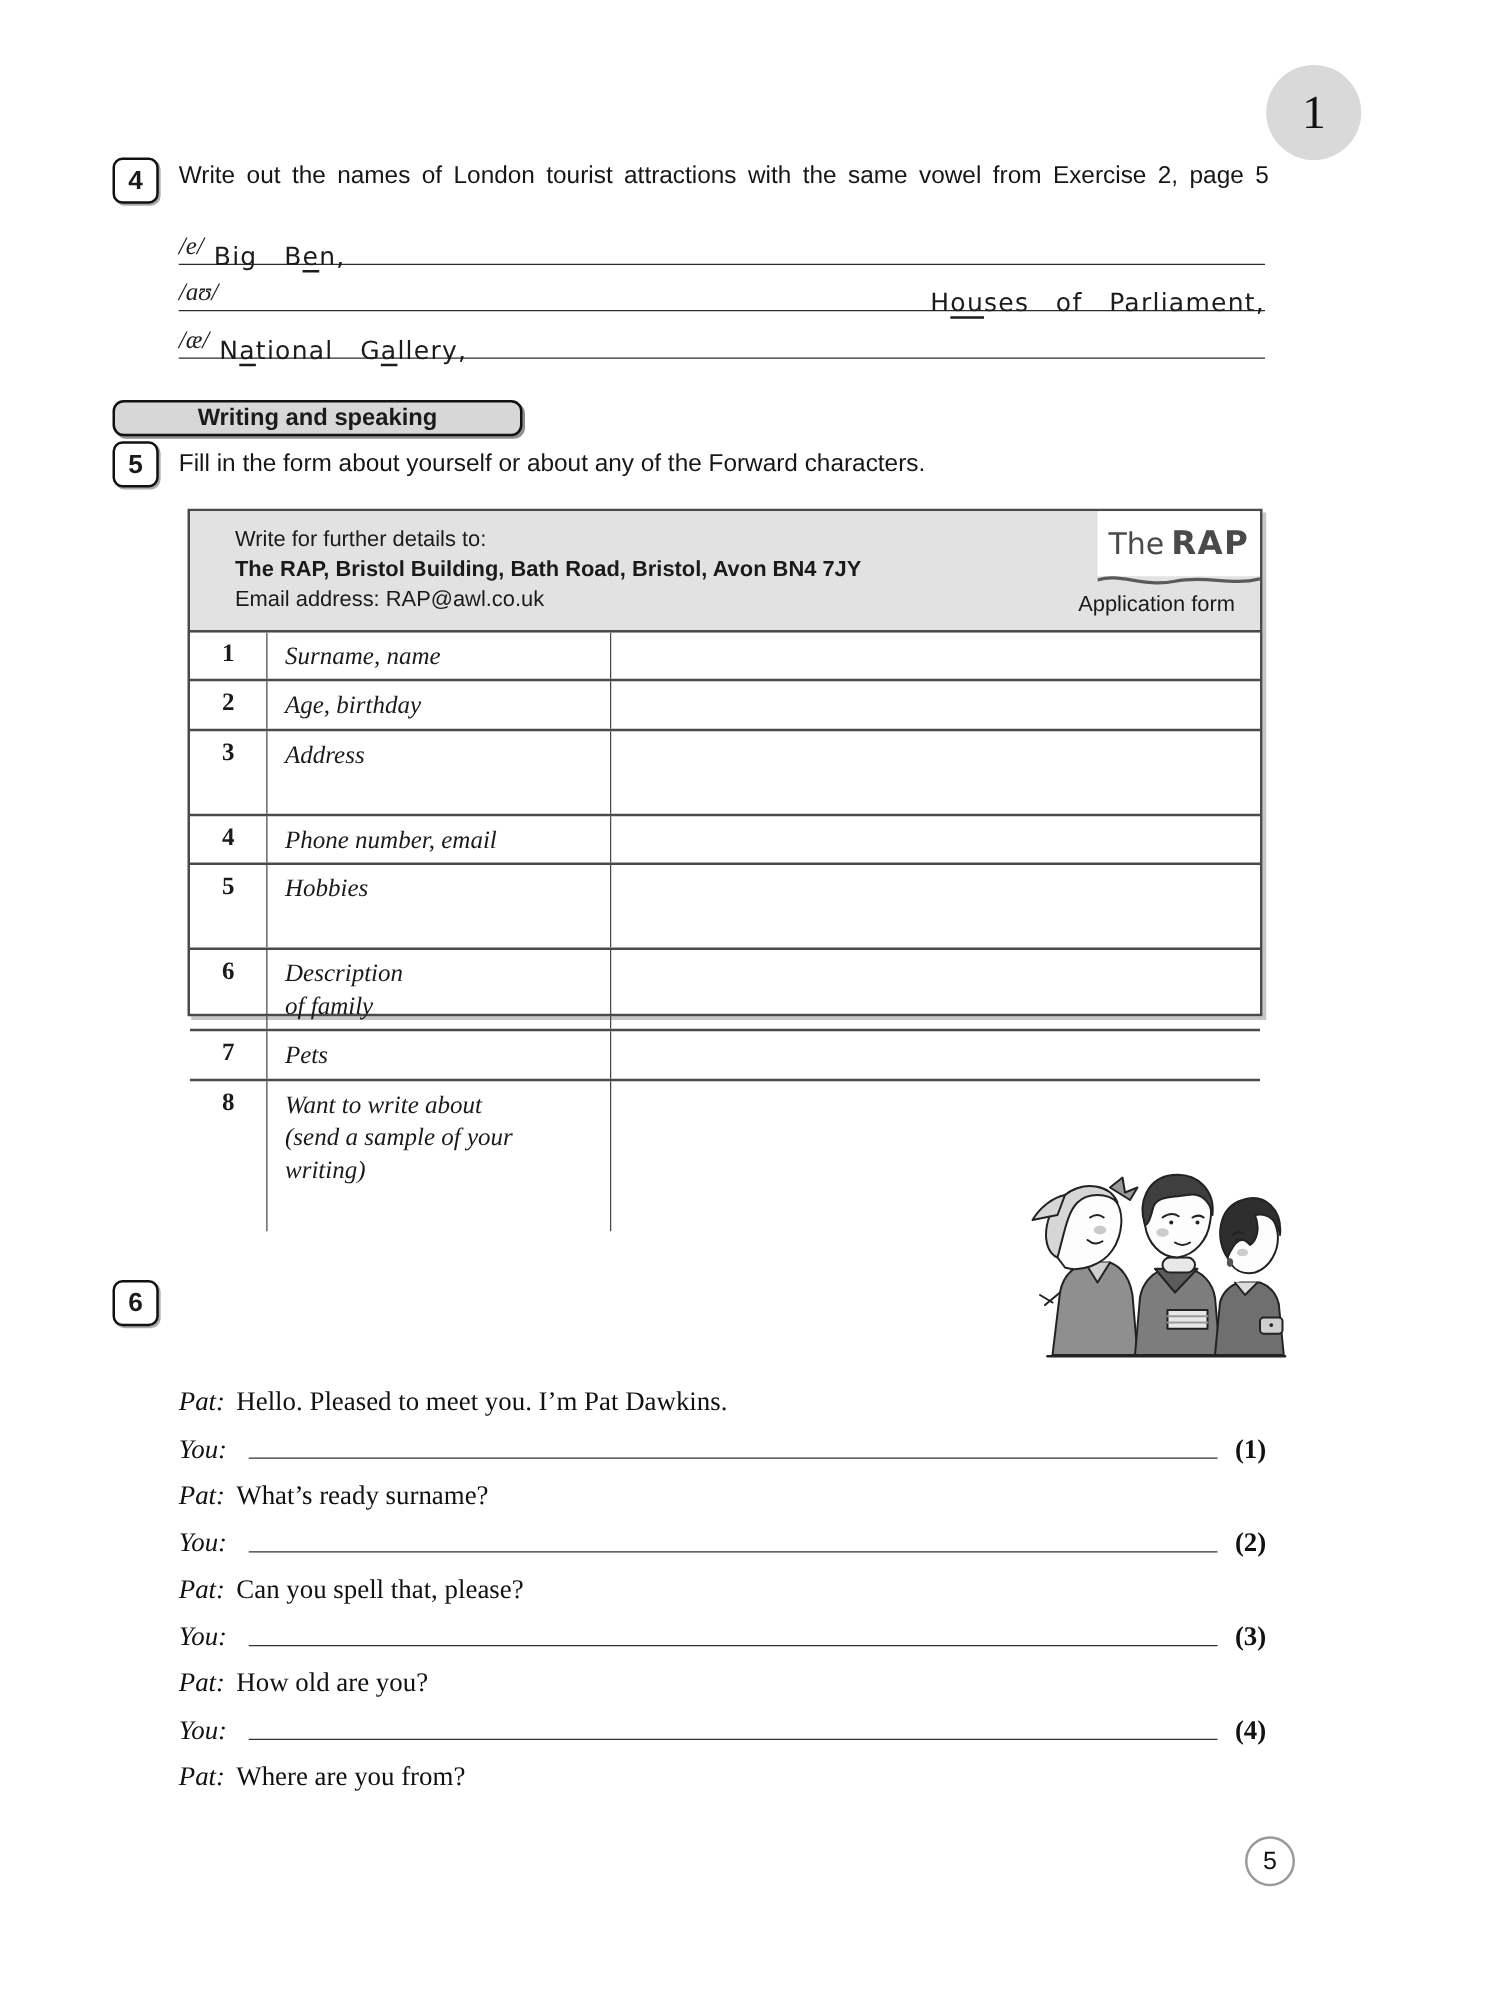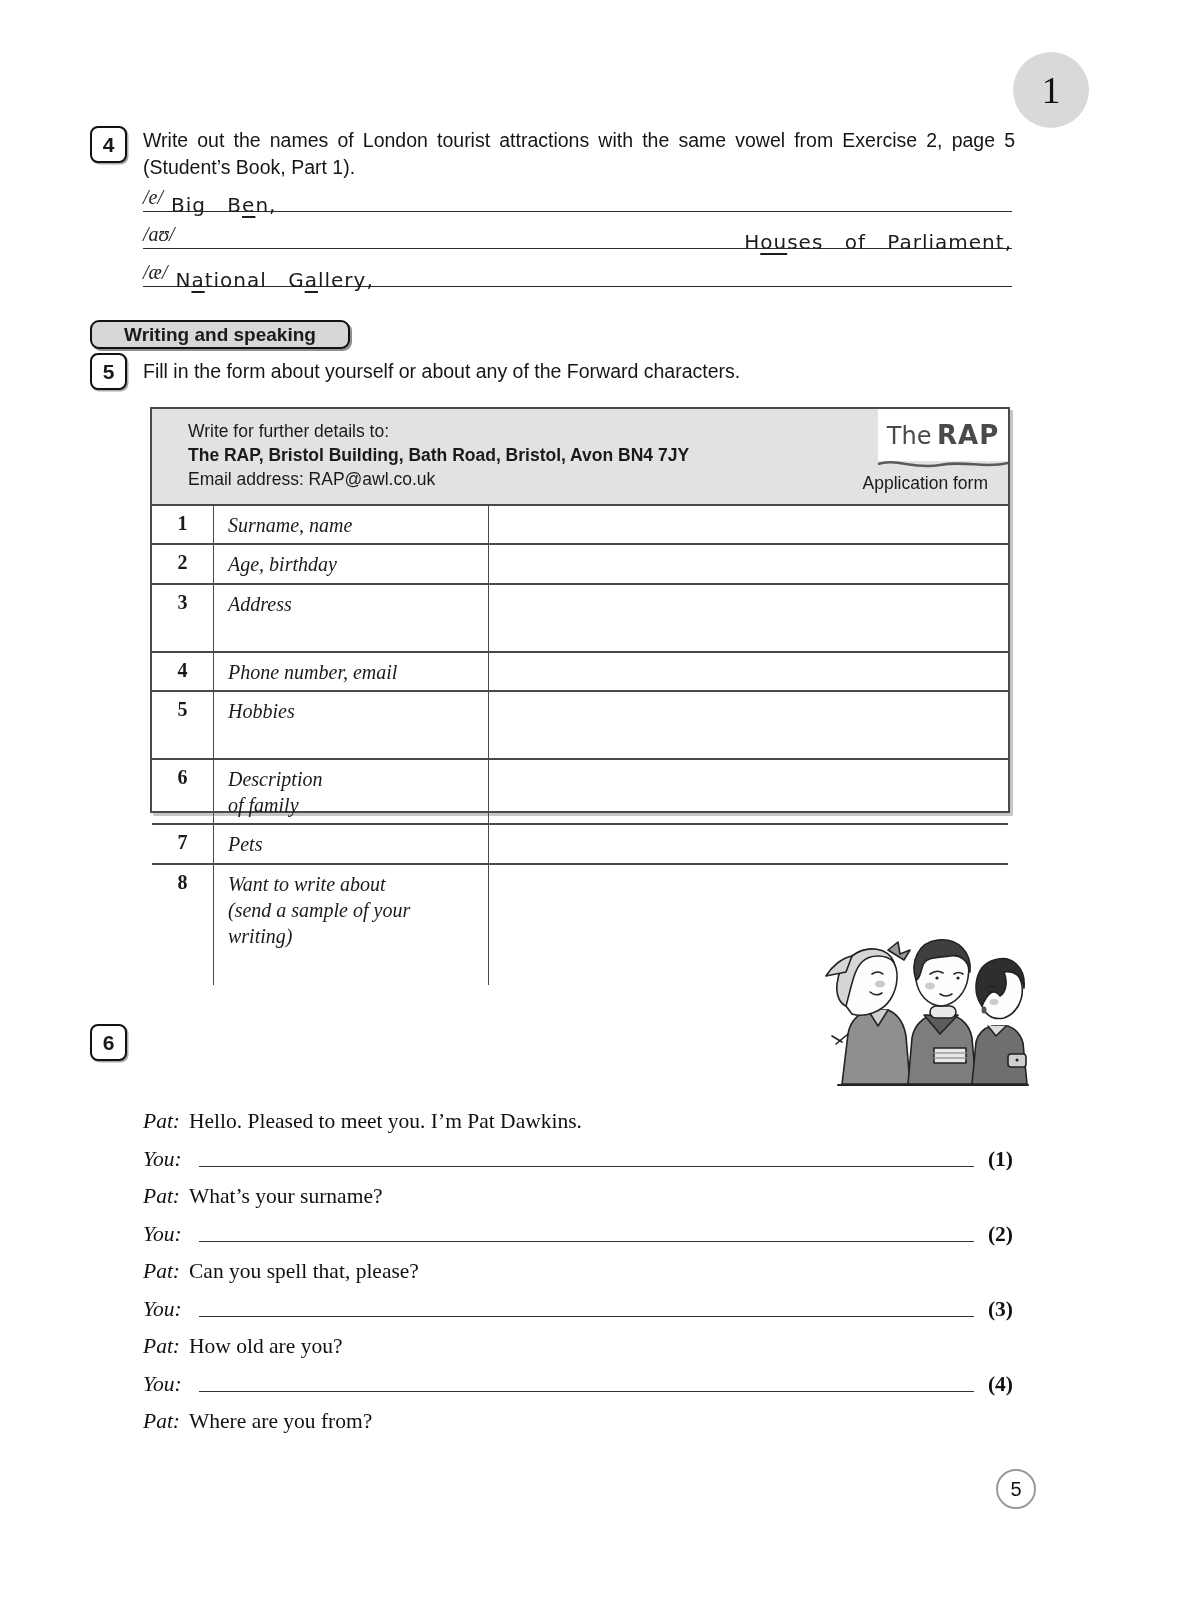--- a/index.html
+++ b/index.html
@@ -23,21 +23,21 @@
   
   .ansline{display:flex;align-items:flex-end;border-bottom:1.6px solid #2c2c2c;
     width:869px;height:44px;box-sizing:border-box;}
   .ipa{font-family:"Liberation Serif",serif;font-style:italic;font-size:20px;color:#222;
     margin:0 8px 2px 0;white-space:nowrap;}
   .hw{font-family:"DejaVu Sans",sans-serif;font-size:20px;letter-spacing:1px;
     word-spacing:14px;color:#1c1c1c;margin-bottom:-6px;white-space:nowrap;}
   .hw .hw-u{text-decoration:underline;text-decoration-thickness:2px;text-underline-offset:4px;}
 
   
-  .sechead{left:90px;top:320px;width:260px;height:29px;background:#d7d7d7;
+  .sechead{left:90px;top:320px;width:328px;height:29px;background:#d7d7d7;
     border:2.5px solid #111;border-radius:9px;box-shadow:2px 2px 0 #8f8f8f;
     display:flex;align-items:center;justify-content:center;
     font-weight:bold;font-size:19px;box-sizing:border-box;}
 
   
   .form{left:150px;top:407px;width:860px;height:406px;border:2px solid #4a4a4a;
     box-sizing:border-box;background:#fff;box-shadow:3px 3px 0 #c6c6c6;}
   .fheader{position:relative;height:97px;background:#e2e2e2;border-bottom:2.5px solid #4a4a4a;
     box-sizing:border-box;font-size:17.5px;}
   .fheader .hline{position:absolute;left:36px;white-space:nowrap;}
@@ -75,21 +75,20 @@
 </head>
 <body>
 
 <div id="page">
 
   <div class="abs unit-circle">1</div>
 
   <div class="abs exbox" style="left:90px;top:126px;">4</div>
   <div class="abs instr" style="left:143px;top:127px;width:872px;">
     <div class="jline">Write out the names of London tourist attractions with the same vowel from Exercise 2, page 5</div>
-    <div>(Student’s Book, Part 1).</div>
   </div>
 
   <div class="abs ansline" style="left:143px;top:168px;">
     <span class="ipa">/e/</span>
     <span class="hw"><span>Big B</span><span class="hw-u">e</span><span>n,</span></span>
   </div>
   <div class="abs ansline" style="left:143px;top:205px;justify-content:space-between;">
     <span class="ipa">/aʊ/</span>
     <span class="hw"><span>H</span><span class="hw-u">ou</span><span>ses of Parliament,</span></span>
   </div>
@@ -210,21 +209,21 @@
     <span class="sp">Pat:</span>
     <span class="dtext">Hello. Pleased to meet you. I’m Pat Dawkins.</span>
   </div>
   <div class="abs dline" style="top:1146px;">
     <span class="sp">You:</span>
     <span class="drule"></span>
     <span class="dnum">(1)</span>
   </div>
   <div class="abs dline" style="top:1183px;">
     <span class="sp">Pat:</span>
-    <span class="dtext">What’s your surname?</span>
+    <span class="dtext">What’s ready surname?</span>
   </div>
   <div class="abs dline" style="top:1221px;">
     <span class="sp">You:</span>
     <span class="drule"></span>
     <span class="dnum">(2)</span>
   </div>
   <div class="abs dline" style="top:1258px;">
     <span class="sp">Pat:</span>
     <span class="dtext">Can you spell that, please?</span>
   </div>

